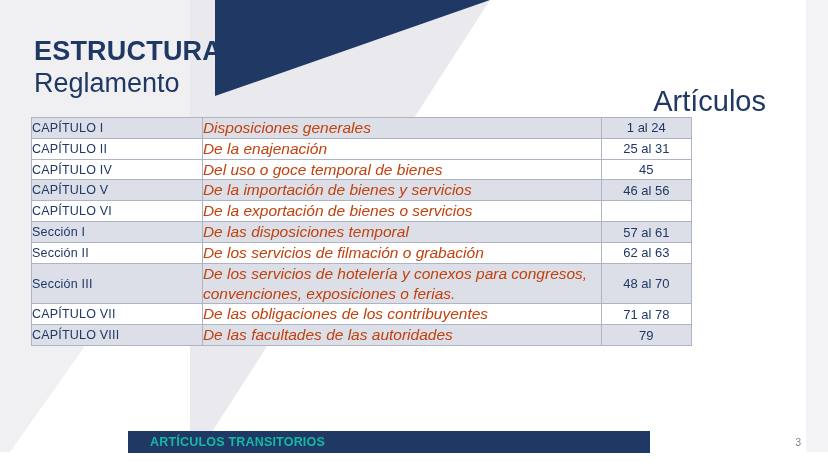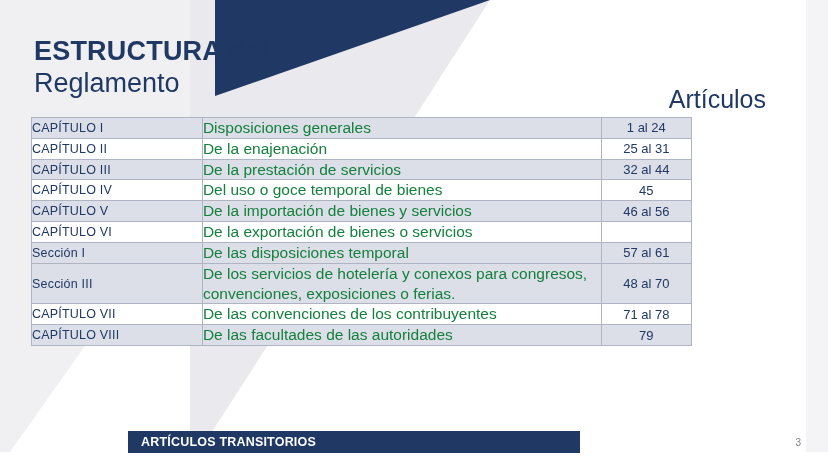--- a/index.html
+++ b/index.html
@@ -75,21 +75,21 @@
   .title-line2 {
     font-size: 27px;
     color: #1f3864;
     font-weight: normal;
     margin-top: 2px;
   }
   .articulos-head {
     position: absolute;
     right: 62px;
     top: 85px;
-    font-size: 25px;
+    font-size: 29px;
     color: #1f3864;
     z-index: 6;
   }
 
   
   table.struct {
     position: absolute;
     left: 31px;
     top: 117px;
     width: 661px;
@@ -105,52 +105,53 @@
   td.c-chapter {
     width: 185px;
     font-size: 12.5px;
     color: #1f3864;
     padding: 5px 0 5px 9px;
     letter-spacing: 0.2px;
   }
   td.c-desc {
     width: 440px;
     font-size: 15.5px;
-    color: #15803d;
+    color: #c2410c;
     padding: 6px 0 6px 10px;
     line-height: 1.28;
+    font-style: italic;
   }
   td.c-art {
     width: 100px;
     font-size: 13px;
     color: #1f3864;
     text-align: center;
     padding: 5px 4px;
   }
   tr.shaded td {
     background: #dcdfe8;
   }
   tr.plain td {
     background: #ffffff;
   }
 
   
   .transitorios {
     position: absolute;
     left: 128px;
     top: 431px;
-    width: 452px;
+    width: 522px;
     height: 22px;
     background: #1f3864;
-    color: #ffffff;
+    color: #14b8a6;
     font-size: 12.5px;
     font-weight: bold;
     display: flex;
     align-items: center;
-    padding-left: 13px;
+    padding-left: 22px;
     box-sizing: border-box;
     letter-spacing: 0.2px;
     z-index: 8;
   }
   .page-number {
     position: absolute;
     right: 27px;
     bottom: 18px;
     font-size: 10px;
     color: #7f7f7f;
@@ -181,53 +182,53 @@
         <tr class="shaded">
           <td class="c-chapter">CAPÍTULO I</td>
           <td class="c-desc">Disposiciones generales</td>
           <td class="c-art">1  al 24</td>
         </tr>
         <tr class="plain">
           <td class="c-chapter">CAPÍTULO II</td>
           <td class="c-desc">De la enajenación</td>
           <td class="c-art">25 al 31</td>
         </tr>
-        <tr class="shaded">
-          <td class="c-chapter">CAPÍTULO III</td>
-          <td class="c-desc">De la prestación de servicios</td>
-          <td class="c-art">32  al  44</td>
-        </tr>
         <tr class="plain">
           <td class="c-chapter">CAPÍTULO IV</td>
           <td class="c-desc">Del uso o goce temporal de bienes</td>
           <td class="c-art">45</td>
         </tr>
         <tr class="shaded">
           <td class="c-chapter">CAPÍTULO V</td>
           <td class="c-desc">De la importación de bienes y servicios</td>
           <td class="c-art">46 al 56</td>
         </tr>
         <tr class="plain">
           <td class="c-chapter">CAPÍTULO VI</td>
           <td class="c-desc">De la exportación de bienes o servicios</td>
           <td class="c-art"></td>
         </tr>
         <tr class="shaded">
           <td class="c-chapter">Sección I</td>
           <td class="c-desc">De las disposiciones temporal</td>
           <td class="c-art">57 al 61</td>
         </tr>
+        <tr class="plain">
+          <td class="c-chapter">Sección II</td>
+          <td class="c-desc">De los servicios de filmación o grabación</td>
+          <td class="c-art">62 al 63</td>
+        </tr>
         <tr class="shaded">
           <td class="c-chapter">Sección III</td>
           <td class="c-desc">De los servicios de hotelería y conexos para congresos, convenciones, exposiciones o ferias.</td>
           <td class="c-art">48 al 70</td>
         </tr>
         <tr class="plain">
           <td class="c-chapter">CAPÍTULO VII</td>
-          <td class="c-desc">De las  convenciones   de los  contribuyentes</td>
+          <td class="c-desc">De las  obligaciones   de los  contribuyentes</td>
           <td class="c-art">71 al 78</td>
         </tr>
         <tr class="shaded">
           <td class="c-chapter">CAPÍTULO VIII</td>
           <td class="c-desc">De las  facultades de las autoridades</td>
           <td class="c-art">79</td>
         </tr>
       </tbody>
   </table>
 

